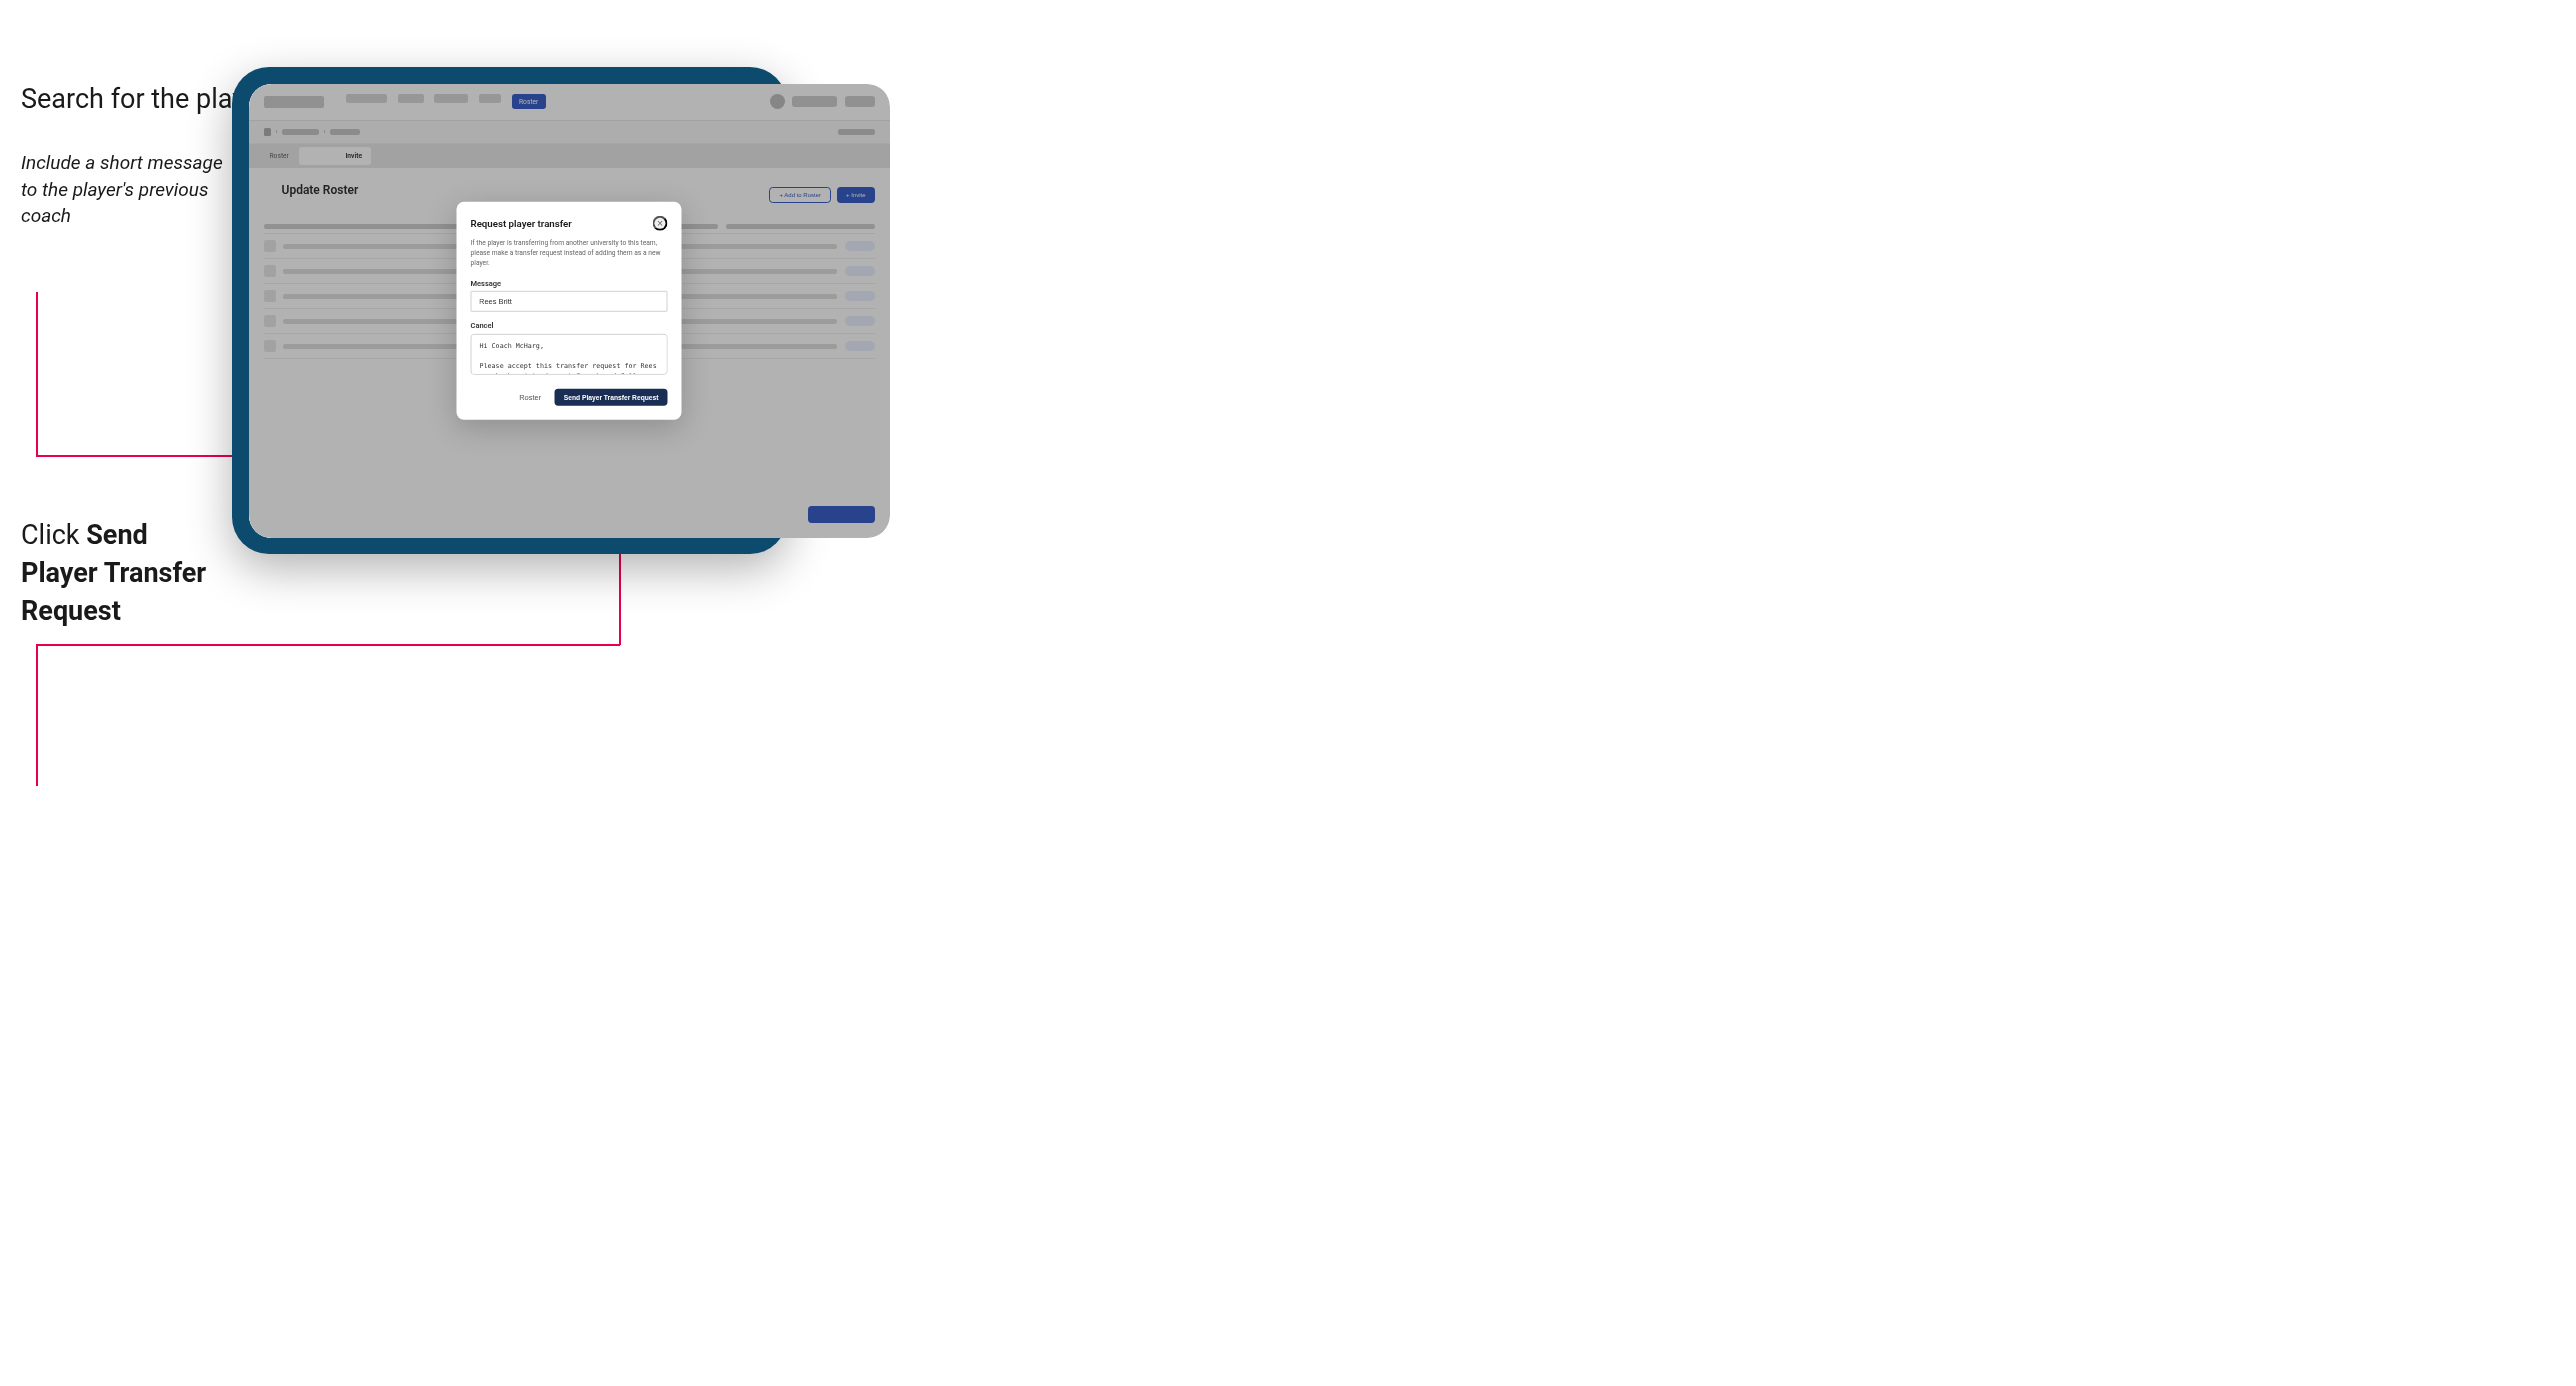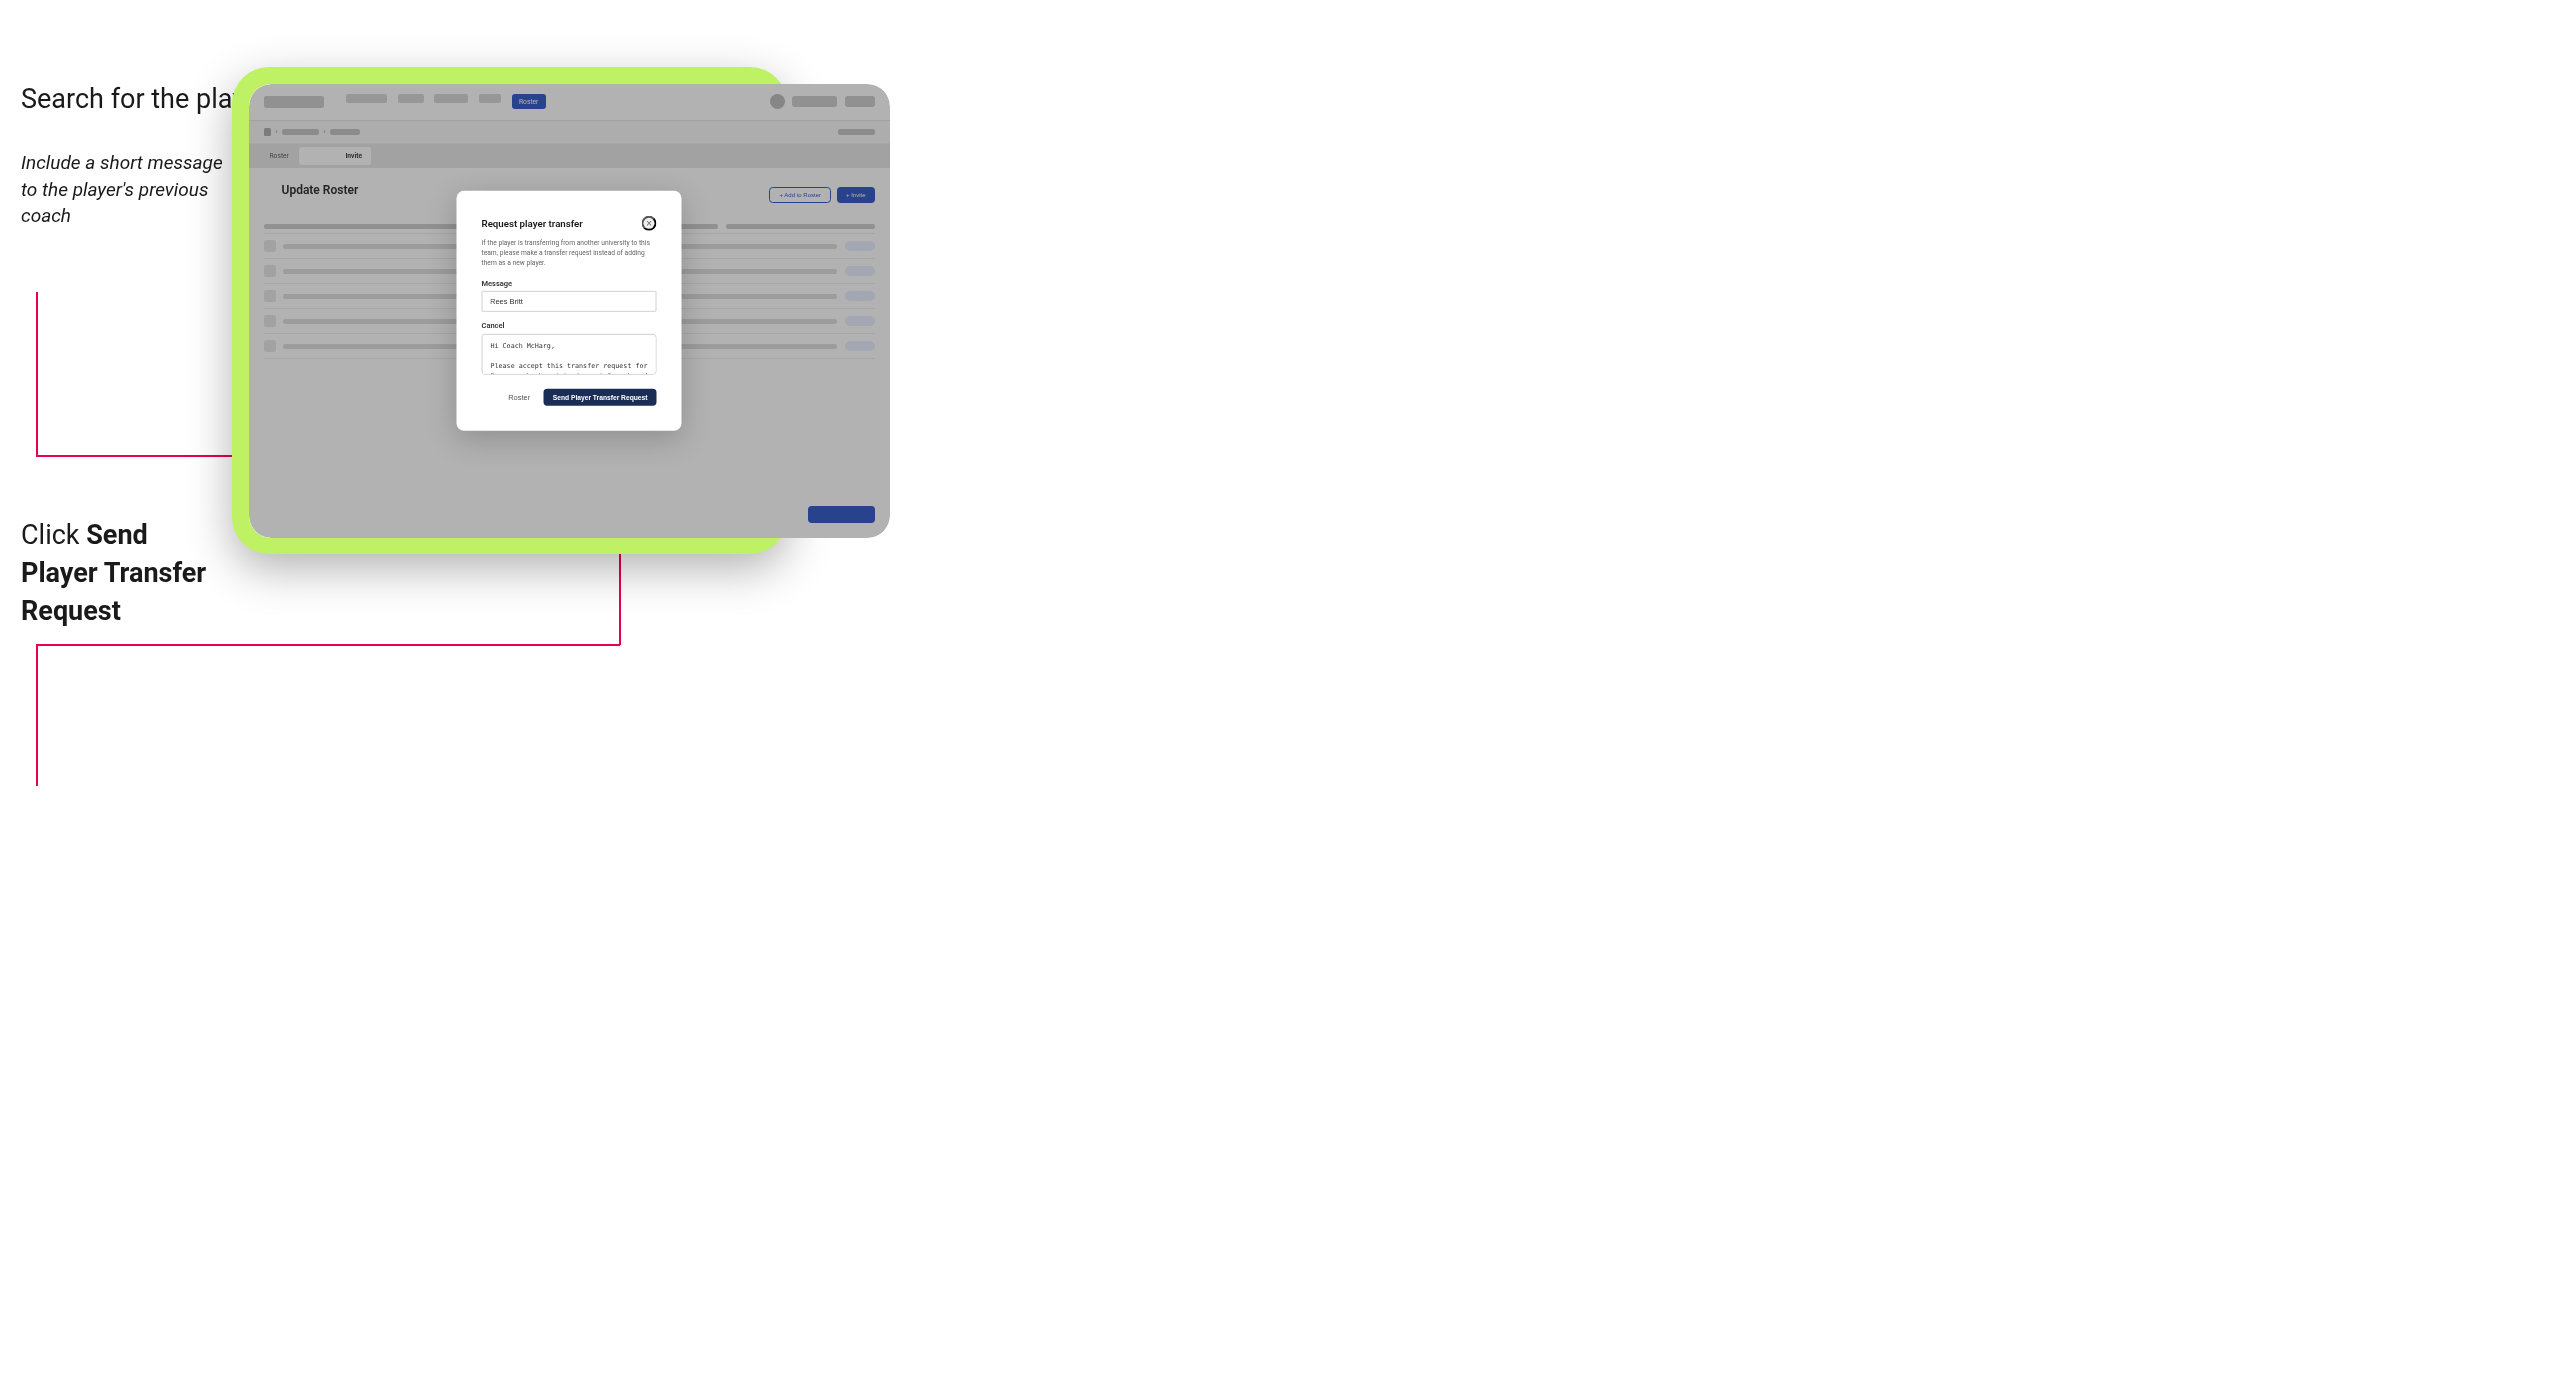--- a/index.html
+++ b/index.html
@@ -122,21 +122,21 @@
       width: 674px;
       height: 487px;
     }
 
     .tablet-outer {
       position: absolute;
       left: 0;
       top: 0;
       width: 555px;
       height: 487px;
-      background: #bef264;
+      background: #0c4a6e;
       border-radius: 37px;
       box-shadow: 0 15px 45px rgba(0,0,0,0.3);
     }
 
     .tablet-screen {
       position: absolute;
       left: 16.5px;
       top: 16.5px;
       width: 641px;
       height: 454px;
@@ -373,21 +373,21 @@
       align-items: center;
       justify-content: center;
       border-radius: 22.5px;
     }
 
     .modal-box {
       background: #ffffff;
       border-radius: 7.5px;
       width: 225px;
       box-shadow: 0 7.5px 30px rgba(0,0,0,0.2);
-      padding: 25px;
+      padding: 14px;
       position: absolute;
       top: 50%;
       left: 50%;
       transform: translate(-50%, -50%);
     }
 
     .modal-header {
       display: flex;
       justify-content: space-between;
       align-items: center;

